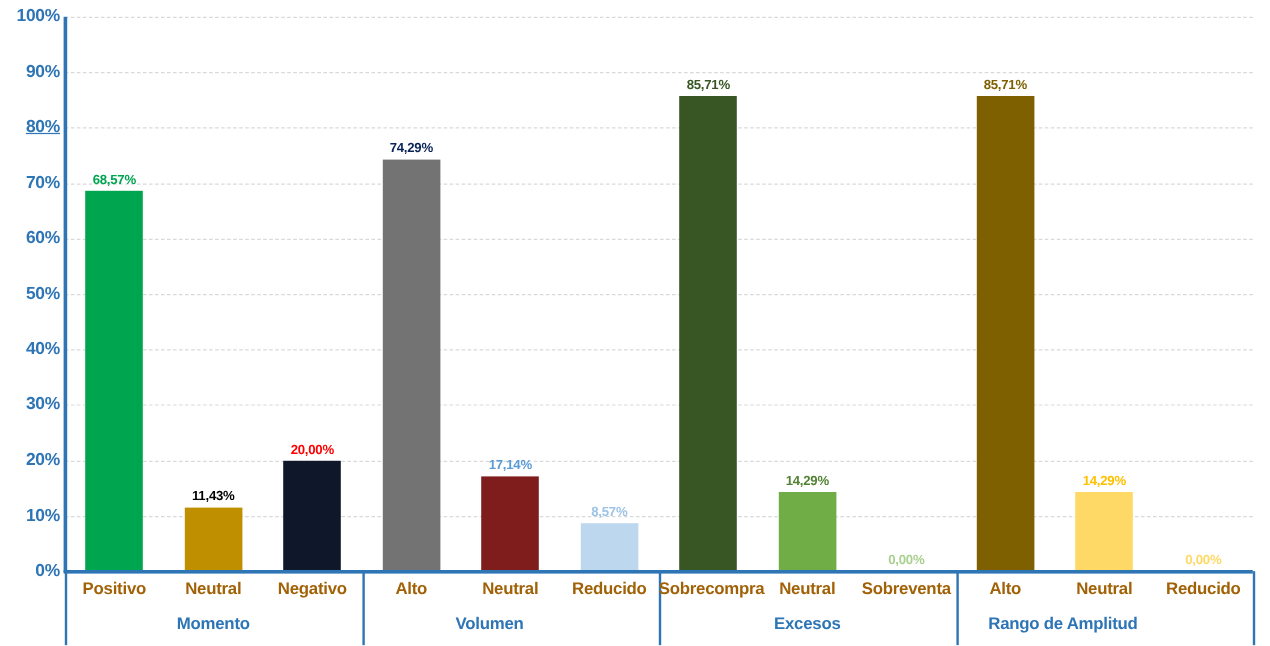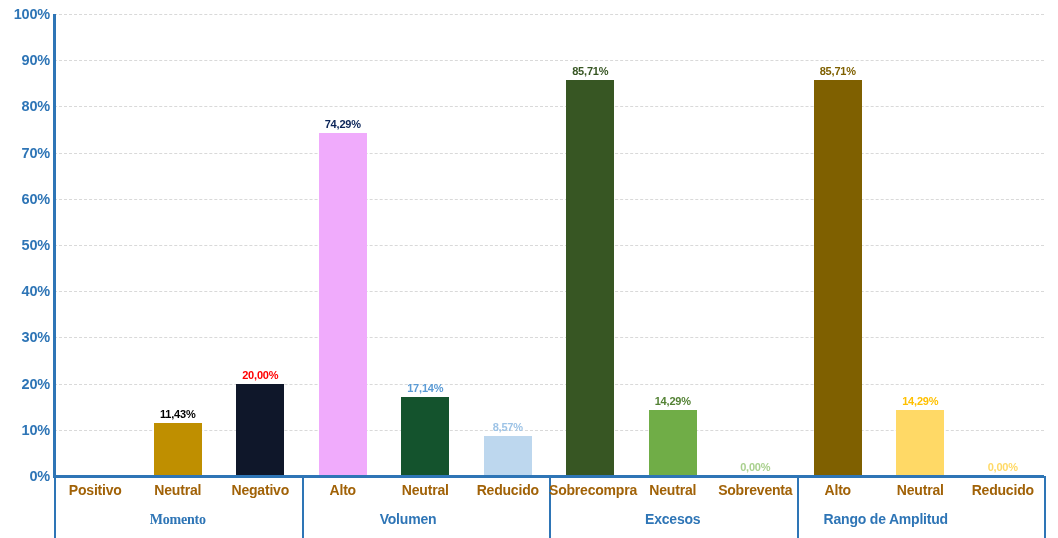--- a/index.html
+++ b/index.html
@@ -141,38 +141,41 @@
 
   <div class="y-labels" id="y-labels-layer">
       <div class="y-tick-label" style="top: 476px;">0%</div>
       <div class="y-tick-label" style="top: 429.8px;">10%</div>
       <div class="y-tick-label" style="top: 383.6px;">20%</div>
       <div class="y-tick-label" style="top: 337.4px;">30%</div>
       <div class="y-tick-label" style="top: 291.2px;">40%</div>
       <div class="y-tick-label" style="top: 245px;">50%</div>
       <div class="y-tick-label" style="top: 198.8px;">60%</div>
       <div class="y-tick-label" style="top: 152.6px;">70%</div>
-      <div class="y-tick-label" style="top: 106.4px;">80%</div>
+      <div class="y-tick-label" style="top: 106.4px; text-decoration: underline;">80%</div>
       <div class="y-tick-label" style="top: 60.2px;">90%</div>
       <div class="y-tick-label" style="top: 14px;">100%</div>
     </div>
 
   <div class="y-axis-line"></div>
 
   <div class="plot-area" id="bars-layer">
+      <div class="bar" style="left: 17.25px; width: 48px; height: 316.793px; background: rgb(0, 165, 80);">
+        <div class="bar-value" style="color: rgb(0, 165, 80);">68,57%</div>
+      </div>
       <div class="bar" style="left: 99.75px; width: 48px; height: 52.8066px; background: rgb(191, 143, 0);">
         <div class="bar-value" style="color: #000000;">11,43%</div>
       </div>
       <div class="bar" style="left: 182.25px; width: 48px; height: 92.4px; background: #0f172a;">
         <div class="bar-value" style="color: rgb(255, 0, 0);">20,00%</div>
       </div>
-      <div class="bar" style="left: 264.75px; width: 48px; height: 343.22px; background: #f0abfc;">
+      <div class="bar" style="left: 264.75px; width: 48px; height: 343.22px; background: #737373;">
         <div class="bar-value" style="color: rgb(10, 36, 88);">74,29%</div>
       </div>
-      <div class="bar" style="left: 347.25px; width: 48px; height: 79.1868px; background: #14532d;">
+      <div class="bar" style="left: 347.25px; width: 48px; height: 79.1868px; background: #7f1d1d;">
         <div class="bar-value" style="color: rgb(91, 155, 213);">17,14%</div>
       </div>
       <div class="bar" style="left: 429.75px; width: 48px; height: 39.5934px; background: rgb(189, 215, 238);">
         <div class="bar-value" style="color: rgb(157, 195, 230);">8,57%</div>
       </div>
       <div class="bar" style="left: 512.25px; width: 48px; height: 395.98px; background: rgb(55, 86, 35);">
         <div class="bar-value" style="color: rgb(55, 86, 35);">85,71%</div>
       </div>
       <div class="bar" style="left: 594.75px; width: 48px; height: 66.0198px; background: rgb(112, 173, 71);">
         <div class="bar-value" style="color: rgb(84, 130, 53);">14,29%</div>
@@ -190,21 +193,21 @@
         <div class="bar-value" style="color: rgb(255, 217, 102);">0,00%</div>
       </div>
     </div>
 
   <div class="x-axis-line"></div>
 
   <div id="axis-layer" style="position:absolute; left:0; top:0; width:1058px; height:538px;">
       <div class="cat-label" style="left: 54px; width: 82.5px;">Positivo</div>
       <div class="cat-label" style="left: 136.5px; width: 82.5px;">Neutral</div>
       <div class="cat-label" style="left: 219px; width: 82.5px;">Negativo</div>
-      <div class="group-label" style="left: 54px; width: 247.5px; font-family: Liberation Serif, serif;">Momento</div>
+      <div class="group-label" style="left: 54px; width: 247.5px;">Momento</div>
       <div class="group-sep" style="left: 301.5px;"></div>
       <div class="cat-label" style="left: 301.5px; width: 82.5px;">Alto</div>
       <div class="cat-label" style="left: 384px; width: 82.5px;">Neutral</div>
       <div class="cat-label" style="left: 466.5px; width: 82.5px;">Reducido</div>
       <div class="group-label" style="left: 301.5px; width: 213px;">Volumen</div>
       <div class="group-sep" style="left: 549px;"></div>
       <div class="cat-label" style="left: 549px; width: 82.5px;">Sobrecompra</div>
       <div class="cat-label" style="left: 631.5px; width: 82.5px;">Neutral</div>
       <div class="cat-label" style="left: 714px; width: 82.5px;">Sobreventa</div>
       <div class="group-label" style="left: 549px; width: 247.5px;">Excesos</div>

